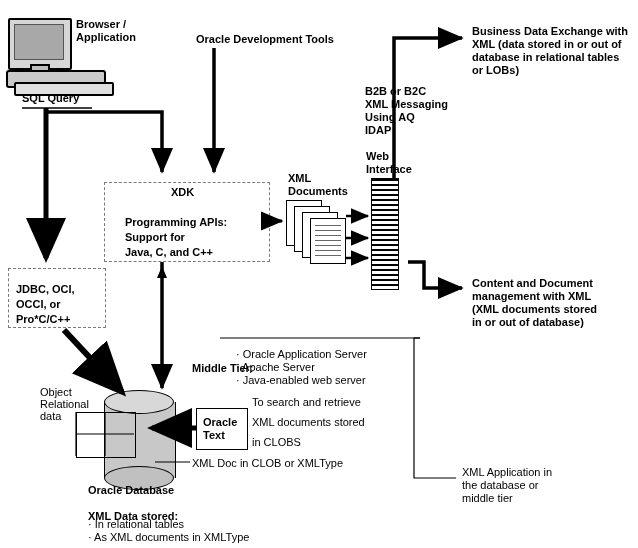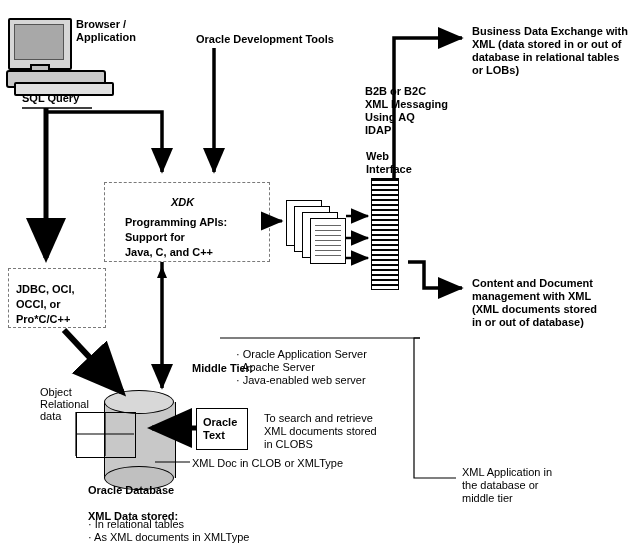--- a/index.html
+++ b/index.html
@@ -151,38 +151,40 @@
   <div class="txt bold" style="left:365px; top:85px;">B2B or B2C
 XML Messaging
 Using AQ
 IDAP</div>
 
   <div class="txt bold" style="left:366px; top:150px;">Web
 Interface</div>
 
   <div class="grid-bars" style="left:371px; top:178px;"></div>
 
+  <div class="txt bold" style="left:288px; top:172px;">XML
+Documents</div>
 
   <div>
     <div class="doc-stack-pg" style="left:286px; top:200px;"></div>
     <div class="doc-stack-pg" style="left:294px; top:206px;"></div>
     <div class="doc-stack-pg" style="left:302px; top:212px;"></div>
     <div class="doc-stack-pg" style="left:310px; top:218px;">
       <div class="doc-line" style="top:6px;"></div>
       <div class="doc-line" style="top:11px;"></div>
       <div class="doc-line" style="top:16px;"></div>
       <div class="doc-line" style="top:21px;"></div>
       <div class="doc-line" style="top:26px;"></div>
       <div class="doc-line" style="top:31px;"></div>
       <div class="doc-line" style="top:36px;"></div>
     </div>
   </div>
 
   <div class="box-dash" style="left:104px; top:182px; width:164px; height:78px;"></div>
-  <div class="txt bold" style="left:171px; top:196px;font-style:italic;">XDK</div>
+  <div class="txt bold" style="left:171px; top:186px;">XDK</div>
   <div class="txt bold" style="left:125px; top:215px; line-height:15px;">Programming APIs:
 Support for
 Java, C, and C++</div>
 
   <div class="box-dash" style="left:8px; top:268px; width:96px; height:58px;"></div>
   <div class="txt bold" style="left:16px; top:282px; line-height:15px;">JDBC, OCI,
 OCCI, or
 Pro*C/C++</div>
 
   <div class="txt bold" style="left:472px; top:277px;">Content and Document
@@ -204,21 +206,21 @@
     <div class="cyl-bottom"></div>
     <div class="cyl-top"></div>
   </div>
 
   <div class="box-solid" style="left:76px; top:412px; width:58px; height:44px; background:transparent;"></div>
 
   <div class="box-solid" style="left:196px; top:408px; width:50px; height:40px;"></div>
   <div class="txt bold" style="left:203px; top:416px; line-height:13px;">Oracle
 Text</div>
 
-  <div class="txt" style="left:252px; top:412px; line-height:13px;margin-left:12px;">To search and retrieve
+  <div class="txt" style="left:252px; top:392px; line-height:20px;">To search and retrieve
 XML documents stored
 in CLOBS</div>
 
   <div class="txt" style="left:192px; top:457px;">XML Doc in CLOB or XMLType</div>
 
   <div class="txt bold" style="left:88px; top:484px;">Oracle Database</div>
 
   <div class="txt bold" style="left:88px; top:510px;">XML Data stored:</div>
   <div class="txt" style="left:88px; top:518px; line-height:13px;">· In relational tables
 · As XML documents in XMLType</div>

